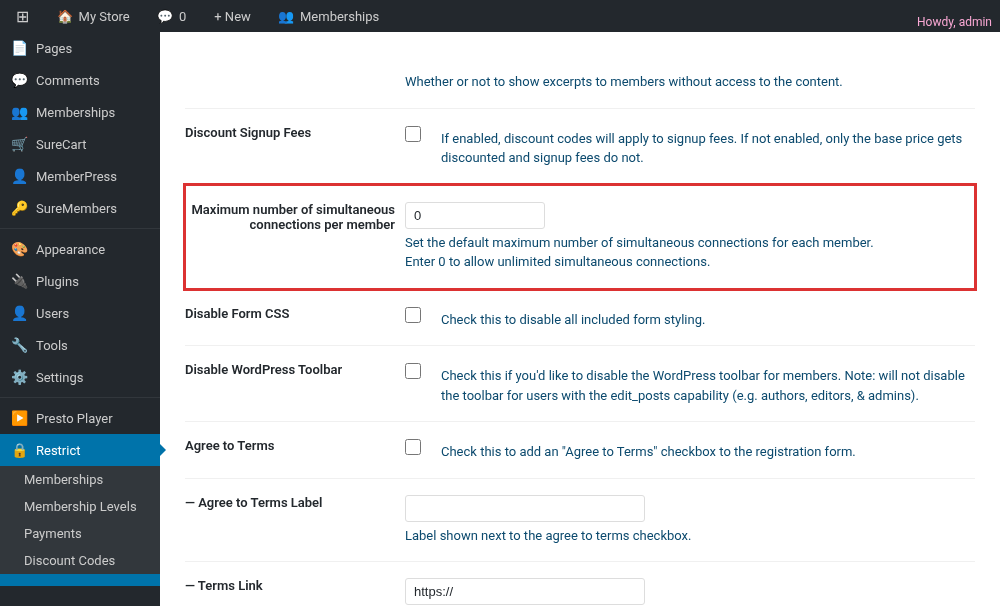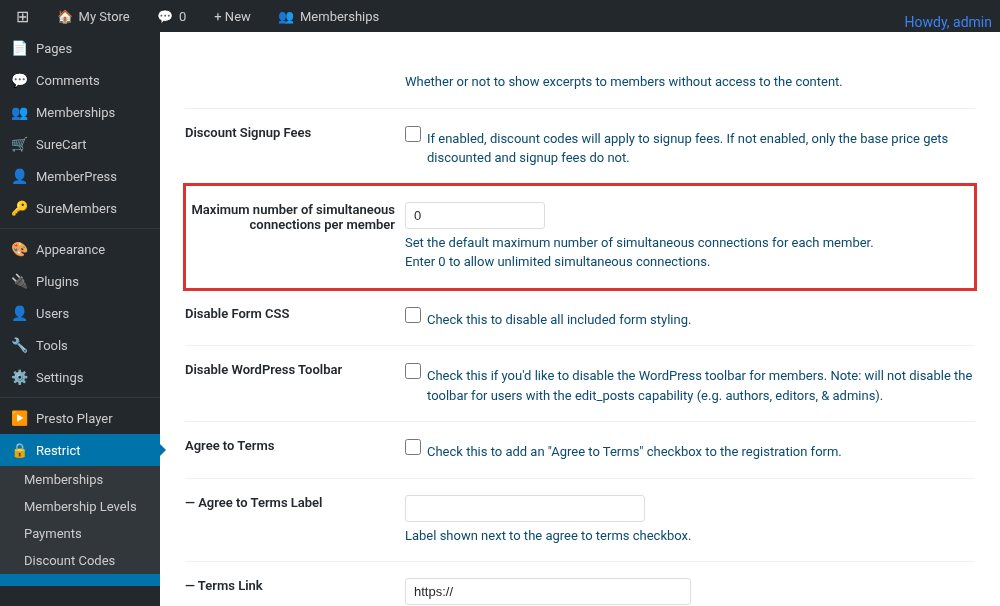--- a/index.html
+++ b/index.html
@@ -12,21 +12,21 @@
       display: flex;
       align-items: center;
       padding: 0 8px;
       color: #ccc;
       font-size: 13px;
       position: fixed;
       top: 0; left: 0; right: 0;
       z-index: 100;
     }
     #wpadminbar .bar-left { display: flex; align-items: center; gap: 12px; flex: 1; }
-    #wpadminbar .bar-right { color: #3b82f6; font-size: 14px; margin-top: 12px; }
+    #wpadminbar .bar-right { color: #f9a8d4; font-size: 12px; margin-top: 12px; }
     .adminbar-item { display: flex; align-items: center; gap: 5px; color: #ccc; cursor: pointer; padding: 0 8px; height: 32px; }
     .wp-logo { font-size: 16px; color: #ccc; }
 
     
     .wp-admin { display: flex; margin-top: 32px; min-height: calc(100vh - 32px); }
 
     
     #adminmenu {
       width: 160px;
       background: #23282d;
@@ -100,21 +100,21 @@
     }
 
     input[type="checkbox"] {
       width: 16px;
       height: 16px;
       margin-right: 6px;
       vertical-align: middle;
       cursor: pointer;
     }
 
-    .checkbox-row { display: flex; align-items: flex-start; gap: 0; }
+    .checkbox-row { display: flex; align-items: flex-start; gap: 14px; }
     .checkbox-row input { margin-top: 1px; flex-shrink: 0; }
 
     
     .indented-label { padding-left: 10px; }
 
     
     .restrict-active {
       background: #0073aa;
       color: #fff !important;
     }
@@ -297,21 +297,21 @@
             <th data-name="terms-label-th" class="indented-label">— Agree to Terms Label</th>
             <td data-name="terms-label-value">
               <input type="text" value="" style="width: 240px;" data-name="terms-label-input">
               <span class="description" data-name="terms-label-description">Label shown next to the agree to terms checkbox.</span>
             </td>
           </tr>
 
           <tr data-name="table-row-terms-link">
             <th data-name="terms-link-label" class="indented-label">— Terms Link</th>
             <td data-name="terms-link-value">
-              <input type="text" value="https://" style="width: 286px;" data-name="terms-link-input">
+              <input type="text" value="https://" style="width: 240px;" data-name="terms-link-input">
               
             </td>
           </tr>
 
         </tbody>
       </table>
     </div>
   </div>
 </div>
 

